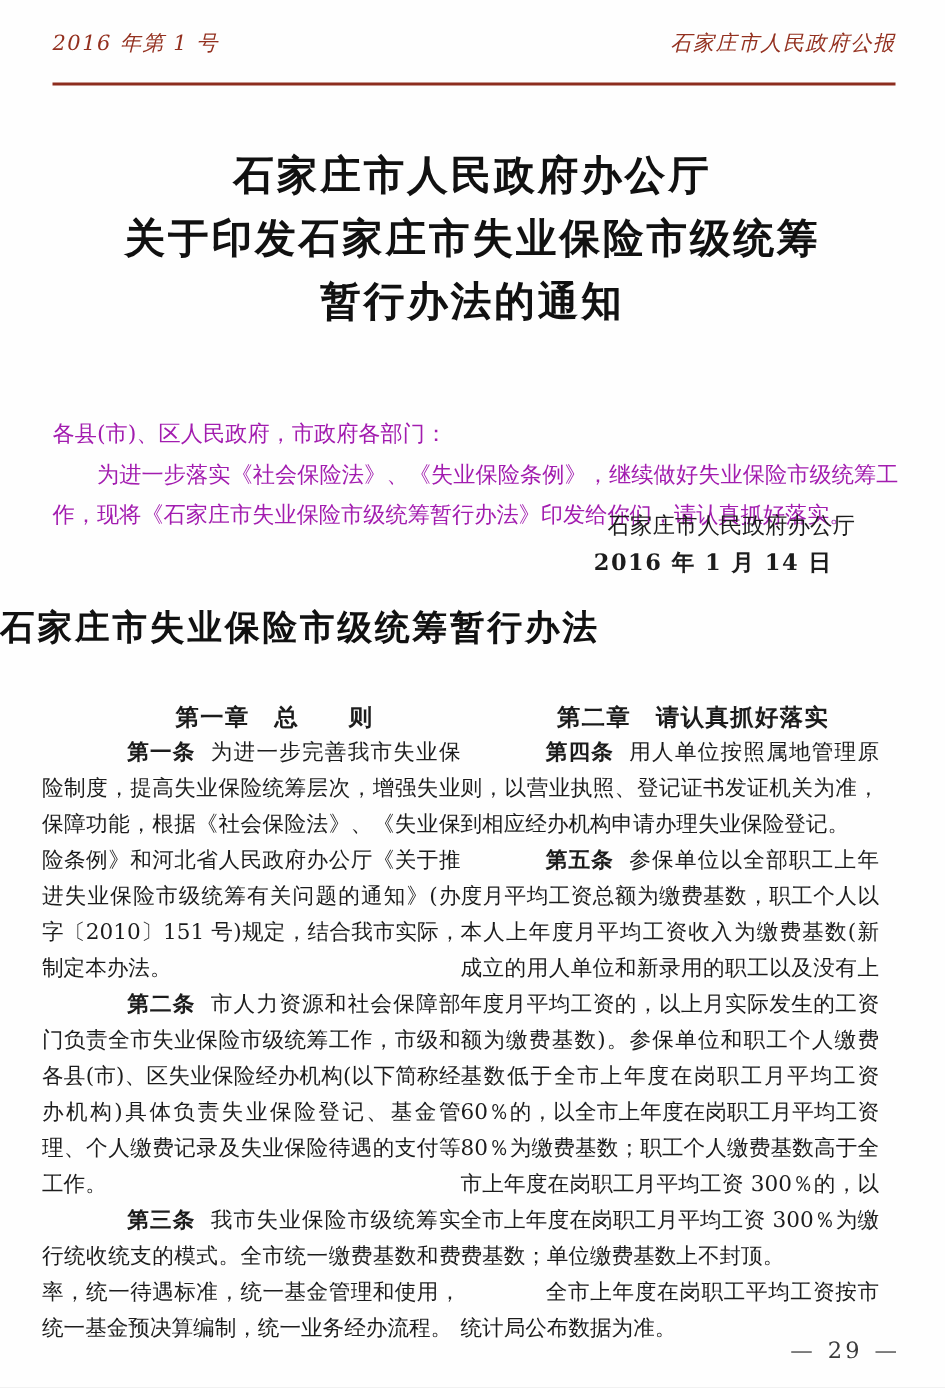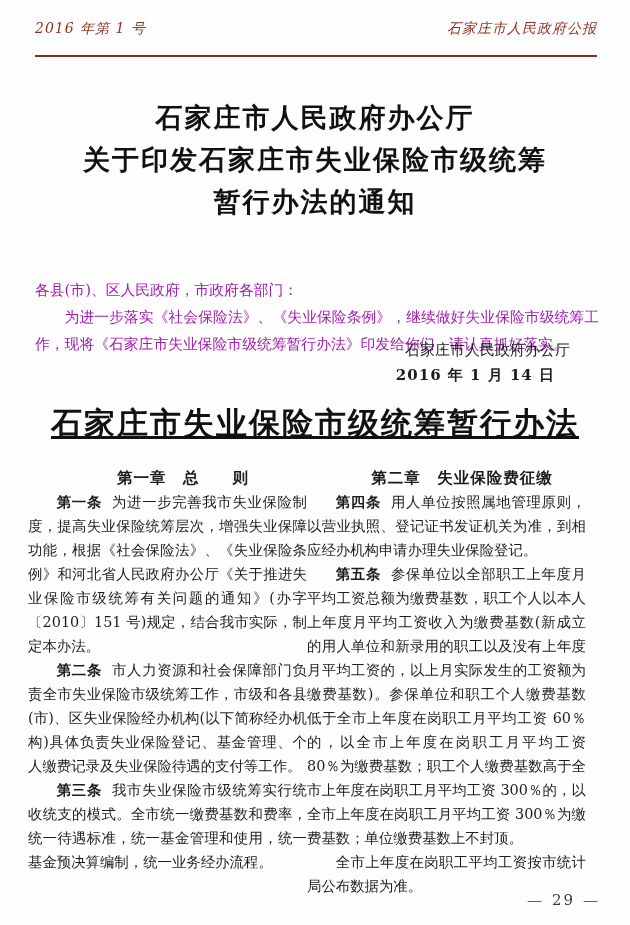--- a/index.html
+++ b/index.html
@@ -57,47 +57,46 @@
     position:absolute;top:338px;left:35px;right:30px;
     font-size:15px;line-height:25px;
     display:flex;flex-direction:column;align-items:flex-end;
     color:#1c1c1c;
   }
   .signature .sig-name{ margin-right:30px; }
   .signature .sig-date{ margin-right:45px; letter-spacing:1px;font-weight:bold; }
   
   .reg-title{
     position:absolute;top:403px;left:0;right:0;
-    text-align:center;
+    text-align:left;
     font-weight:900;
-    font-size:31px;
+    font-size:23px;
     letter-spacing:2px;
     color:#111;
-    text-decoration:underline;
   }
   .columns{
     position:absolute;top:466px;left:28px;right:28px;
     display:flex;gap:0;
   }
   .col{
     width:279px;
     font-size:14.4px;
     line-height:24px;
     text-align:justify;
     color:#1c1c1c;
   }
   .chapter{
     text-align:center;
     font-weight:bold;
     font-size:15.5px;
     margin:0 0 15px 0;
     letter-spacing:1px;
   }
   .col p{ margin:0; text-indent:2em; }
-  .col .lead{ font-weight:bold; margin-right:.7em; }
+  .col .lead{ font-weight:bold; margin-right:.7em;margin-left:28px; }
   .col .lead:empty{ margin-right:0; }
   
   .footer{
     position:absolute;right:30px;bottom:16px;
     font-size:15px;color:#3a3a3a;
     letter-spacing:2px;
     margin-left:27px;
   }
   .footer .dash{ color:#555; }
   .footer .num{ margin:0 8px; }
@@ -134,21 +133,21 @@
   <div class="columns">
 
     <div class="col">
       <p class="chapter">第一章　总　　则</p>
       <p><b class="lead">第一条</b><span>为进一步完善我市失业保险制度，提高失业保险统筹层次，增强失业保障功能，根据《社会保险法》、《失业保险条例》和河北省人民政府办公厅《关于推进失业保险市级统筹有关问题的通知》(办字〔2010〕151 号)规定，结合我市实际，制定本办法。</span></p>
       <p><b class="lead">第二条</b><span>市人力资源和社会保障部门负责全市失业保险市级统筹工作，市级和各县(市)、区失业保险经办机构(以下简称经办机构)具体负责失业保险登记、基金管理、个人缴费记录及失业保险待遇的支付等工作。</span></p>
       <p><b class="lead">第三条</b><span>我市失业保险市级统筹实行统收统支的模式。全市统一缴费基数和费率，统一待遇标准，统一基金管理和使用，统一基金预决算编制，统一业务经办流程。</span></p>
     </div>
 
     <div class="col">
-      <p class="chapter">第二章　失业保险费征缴</p>
+      <p class="chapter">第二章　请认真抓好落实</p>
       <p><b class="lead">第四条</b><span>用人单位按照属地管理原则，以营业执照、登记证书发证机关为准，到相应经办机构申请办理失业保险登记。</span></p>
       <p><b class="lead">第五条</b><span>参保单位以全部职工上年度月平均工资总额为缴费基数，职工个人以本人上年度月平均工资收入为缴费基数(新成立的用人单位和新录用的职工以及没有上年度月平均工资的，以上月实际发生的工资额为缴费基数)。参保单位和职工个人缴费基数低于全市上年度在岗职工月平均工资 60％的，以全市上年度在岗职工月平均工资 80％为缴费基数；职工个人缴费基数高于全市上年度在岗职工月平均工资 300％的，以全市上年度在岗职工月平均工资 300％为缴费基数；单位缴费基数上不封顶。</span></p>
       <p><b class="lead"></b><span>全市上年度在岗职工平均工资按市统计局公布数据为准。</span></p>
     </div>
 
   </div>
 
   <div class="footer">
     <span class="dash">—</span><span class="num">29</span><span class="dash">—</span>
   </div>

